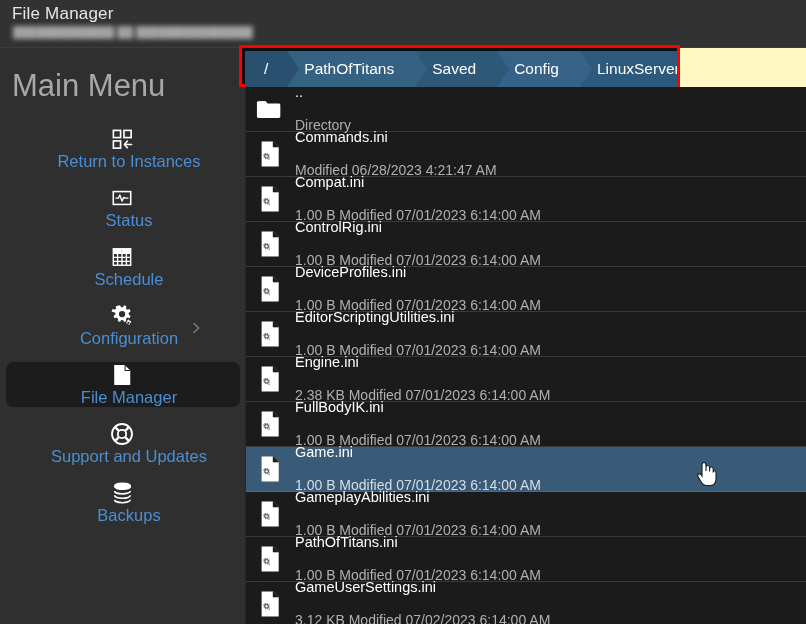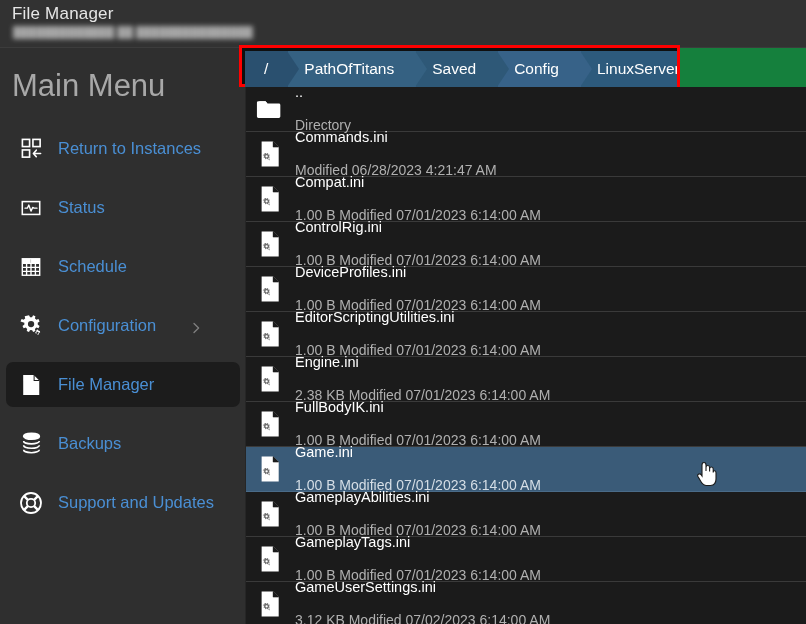--- a/index.html
+++ b/index.html
@@ -2,21 +2,21 @@
 <html><head>
 <meta charset="utf-8">
 <style>
   * { box-sizing: border-box; margin: 0; padding: 0; }
   html, body {
     width: 806px; height: 624px;
     background: #2b2b2b;
     font-family: "Liberation Sans", sans-serif;
     overflow: hidden;
   }
-  #app { position: relative; width: 806px; height: 459px; background: #15803d; }
+  #app { position: relative; width: 806px; height: 459px; background: #fef9c3; }
 
   
   .topbar {
     position: absolute; left: 0; top: 0; width: 806px; height: 48px;
     background: #323232;
     border-bottom: 1px solid #3c3c3c;
   }
   .topbar-title {
     position: absolute; left: 12px; top: 4px;
     font-size: 17px; color: #e6e6e6; letter-spacing: .2px;
@@ -46,20 +46,21 @@
     font-size: 31px; color: #a8a8a8; font-weight: 400; text-align: right;
   }
   .nav { position: absolute; left: 0; top: 78px; width: 246px; }
   .nav-item {
     position: relative;
     display: flex; align-items: center;
     height: 45px; margin: 0 6px 14px 6px;
     padding-left: 12px;
     border-radius: 7px;
     cursor: pointer;
+    flex-direction: column;
   }
   .nav-item.active { background: #1c1c1c; }
   .nav-ico {
     width: 26px; height: 26px;
     display: flex; align-items: center; justify-content: center;
     margin-right: 14px; flex: 0 0 26px;
   }
   .nav-label { font-size: 16.5px; color: #4a8fd4; white-space: nowrap; }
   .nav-chevron {
     position: absolute; right: 38px; top: 50%;
@@ -202,39 +203,39 @@
             <svg viewBox="0 0 24 24" width="22" height="24" fill="#ffffff">
         <path d="M3.5 1 H15 L21 7 V23 H3.5 Z"></path>
         <path d="M15 1 L21 7 H15 Z" fill="#2f2f2f" opacity="0"></path>
         <path d="M15.4 1 V7 H21.2" fill="none" stroke="#1c1c1c" stroke-width="1.1"></path>
       </svg>
           </span>
           <span class="nav-label">File Manager</span>
         </div>
         <div class="nav-item">
           <span class="nav-ico">
+            <svg viewBox="0 0 24 24" width="24" height="24" fill="none" stroke="#ffffff" stroke-width="1.8">
+        <circle cx="12" cy="12" r="10"></circle>
+        <circle cx="12" cy="12" r="4.2" fill="none"></circle>
+        <path d="M4.9 4.9 L9.1 9.1 M19.1 4.9 L14.9 9.1 M4.9 19.1 L9.1 14.9 M19.1 19.1 L14.9 14.9" stroke-width="2.4"></path>
+      </svg>
+          </span>
+          <span class="nav-label">Support and Updates</span>
+        </div>
+        <div class="nav-item">
+          <span class="nav-ico">
             <svg viewBox="0 0 24 24" width="23" height="23" fill="none" stroke="#ffffff" stroke-width="1.7">
         <ellipse cx="12" cy="4.5" rx="8.2" ry="3.1" fill="#ffffff"></ellipse>
         <path d="M3.8 9.3 a8.2 3.1 0 0 0 16.4 0"></path>
         <path d="M3.8 13.9 a8.2 3.1 0 0 0 16.4 0"></path>
         <path d="M3.8 18.5 a8.2 3.1 0 0 0 16.4 0"></path>
       </svg>
           </span>
           <span class="nav-label">Backups</span>
         </div>
-        <div class="nav-item">
-          <span class="nav-ico">
-            <svg viewBox="0 0 24 24" width="24" height="24" fill="none" stroke="#ffffff" stroke-width="1.8">
-        <circle cx="12" cy="12" r="10"></circle>
-        <circle cx="12" cy="12" r="4.2" fill="none"></circle>
-        <path d="M4.9 4.9 L9.1 9.1 M19.1 4.9 L14.9 9.1 M4.9 19.1 L9.1 14.9 M19.1 19.1 L14.9 14.9" stroke-width="2.4"></path>
-      </svg>
-          </span>
-          <span class="nav-label">Support and Updates</span>
-        </div>
       </div>
   </div>
 
   <div class="crumb-wrap">
     <div class="crumbs" id="crumbs">
         <div class="crumb c0">
           <span>/</span>
         </div>
         <div class="crumb c1">
           <span>PathOfTitans</span>
@@ -423,21 +424,21 @@
         <path d="M5 1.5 H17.5 L23.5 7.5 V28.5 H5 Z" fill="#ffffff"></path>
         <path d="M17.5 1.5 V7.5 H23.5" fill="#1b1b1b" stroke="#1b1b1b" stroke-width="0.6"></path>
         <path d="M17.5 1.5 L23.5 7.5 H17.5 Z" fill="#1b1b1b"></path>
         <g fill="#6e6e6e" transform="translate(5.6,13.5) scale(0.40)">
           <path d="M10 1.2 l1.1 2.0 a6.6 6.6 0 0 1 1.9 0 L14.1 1.2 l2.3 1.0 -0.5 2.2 a6.6 6.6 0 0 1 1.4 1.3 l2.2 -0.6 1.1 2.3 -1.9 1.3 a6.6 6.6 0 0 1 0 1.9 l1.9 1.3 -1.1 2.3 -2.2 -0.6 a6.6 6.6 0 0 1 -1.4 1.3 l0.5 2.2 -2.3 1.0 -1.1 -2.0 a6.6 6.6 0 0 1 -1.9 0 l-1.1 2.0 -2.3 -1.0 0.5 -2.2 a6.6 6.6 0 0 1 -1.4 -1.3 l-2.2 0.6 -1.1 -2.3 1.9 -1.3 a6.6 6.6 0 0 1 0 -1.9 L1.5 7.4 2.6 5.1 4.8 5.7 a6.6 6.6 0 0 1 1.4 -1.3 L5.7 2.2 Z M12.05 6.9 a3.15 3.15 0 1 0 0 6.3 3.15 3.15 0 0 0 0 -6.3 Z"></path>
           <path d="M18.8 15.6 l0.75 1.25 1.3 0.1 0.35 1.35 -1.1 0.75 -0.1 1.3 -1.35 0.35 -0.75 -1.1 -1.3 -0.1 -0.35 -1.35 1.1 -0.75 0.1 -1.3 Z M18.55 17.75 a1.1 1.1 0 1 0 0 2.2 1.1 1.1 0 0 0 0 -2.2 Z"></path>
         </g>
       </svg>
         </span>
         <span class="frow-txt">
-          <span class="frow-name">GameplayTags.ini</span>
+          <span class="frow-name">PathOfTitans.ini</span>
           <span class="frow-meta">1.00 B Modified 07/01/2023 6:14:00 AM</span>
         </span>
       </div>
       <div class="frow">
         <span class="frow-ico">
           <svg viewBox="0 0 26 30" width="24" height="28" fill="none">
         <path d="M5 1.5 H17.5 L23.5 7.5 V28.5 H5 Z" fill="#ffffff"></path>
         <path d="M17.5 1.5 V7.5 H23.5" fill="#1b1b1b" stroke="#1b1b1b" stroke-width="0.6"></path>
         <path d="M17.5 1.5 L23.5 7.5 H17.5 Z" fill="#1b1b1b"></path>
         <g fill="#6e6e6e" transform="translate(5.6,13.5) scale(0.40)">

